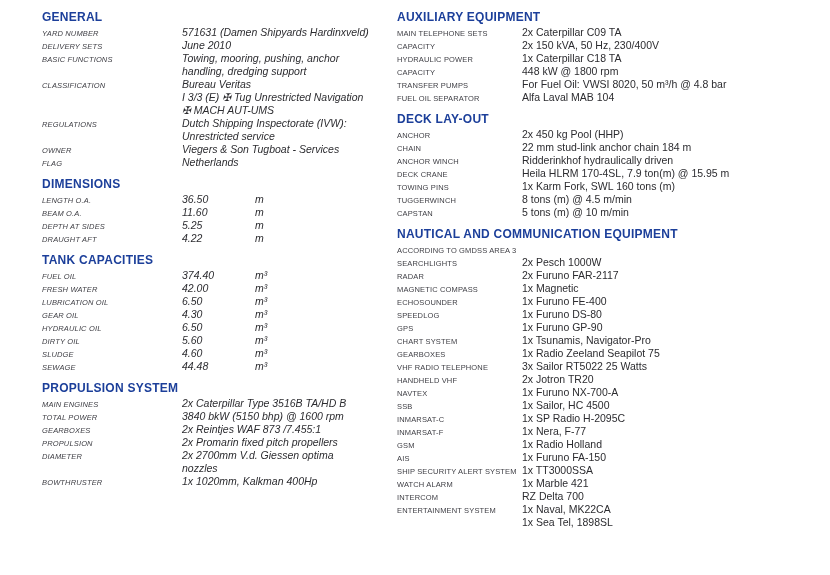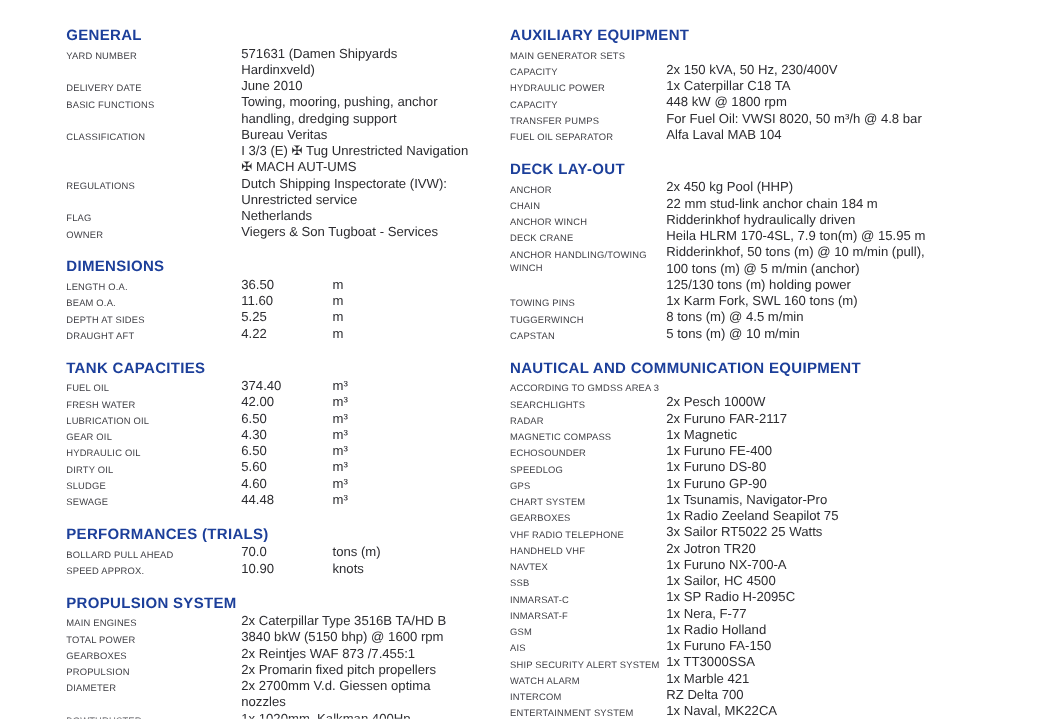--- a/index.html
+++ b/index.html
@@ -9,32 +9,32 @@
     width: 830px; height: 575px;
     background: #ffffff;
     font-family: "Liberation Sans", sans-serif;
     -webkit-font-smoothing: antialiased;
   }
   .page { position: relative; width: 830px; height: 575px; overflow: hidden; background: #fff; }
   .col { position: absolute; top: 8px; }
   .col-left  { left: 40px;  width: 352px; }
   .col-right { left: 395px; width: 420px; }
 
-  .section { margin: 13px; }
+  .section { margin: 2px; }
   .section + .section { margin-top: 8px; }
   .section-title {
     margin: 0 0 2px 0;
     font-size: 12px; font-weight: bold;
     line-height: 14px;
     color: var(--accent, #1c3f9a);
     letter-spacing: 0.25px;
   }
 
   .row { display: grid; align-items: start; min-height: 13px; }
-  .col-left  .row { grid-template-columns: 140px 1fr; }
+  .col-left  .row { grid-template-columns: 140px 1fr; font-style: italic; }
   .col-right .row { grid-template-columns: 125px 1fr; }
   .row.note { grid-template-columns: 1fr !important; }
 
   .label {
     font-size: 7.5px;
     line-height: 11px;
     padding-top: 2px;
     color: var(--label-color, #3e3e44);
     letter-spacing: 0.15px;
     white-space: pre-line;
@@ -58,21 +58,21 @@
   <div class="col col-left">
   <section class="section">
     <h2 class="section-title">GENERAL</h2>
     <div class="rows">
   <div class="row">
     <div class="label">YARD NUMBER</div>
     <div class="value">571631 (Damen Shipyards Hardinxveld)</div>
   </div>
 
   <div class="row">
-    <div class="label">DELIVERY DATE</div>
+    <div class="label">DELIVERY SETS</div>
     <div class="value">June 2010</div>
   </div>
 
   <div class="row">
     <div class="label">BASIC FUNCTIONS</div>
     <div class="value">Towing, mooring, pushing, anchor
 handling, dredging support</div>
   </div>
 
   <div class="row">
@@ -82,28 +82,28 @@
 ✠ MACH AUT-UMS</div>
   </div>
 
   <div class="row">
     <div class="label">REGULATIONS</div>
     <div class="value">Dutch Shipping Inspectorate (IVW):
 Unrestricted service</div>
   </div>
 
   <div class="row">
+    <div class="label">OWNER</div>
+    <div class="value">Viegers &amp; Son Tugboat - Services</div>
+  </div>
+
+  <div class="row">
     <div class="label">FLAG</div>
     <div class="value">Netherlands</div>
   </div>
-
-  <div class="row">
-    <div class="label">OWNER</div>
-    <div class="value">Viegers &amp; Son Tugboat - Services</div>
-  </div>
 </div>
   </section>
 
   <section class="section">
     <h2 class="section-title">DIMENSIONS</h2>
     <div class="rows">
   <div class="row">
     <div class="label">LENGTH O.A.</div>
     <div class="value num-wrap">
       <span class="num">36.50</span>
@@ -199,40 +199,20 @@
   <div class="row">
     <div class="label">SEWAGE</div>
     <div class="value num-wrap">
       <span class="num">44.48</span>
       <span class="unit">m³</span>
     </div>
   </div>
 </div>
   </section>
 
-  <section class="section">
-    <h2 class="section-title">PERFORMANCES (TRIALS)</h2>
-    <div class="rows">
-  <div class="row">
-    <div class="label">BOLLARD PULL AHEAD</div>
-    <div class="value num-wrap">
-      <span class="num">70.0</span>
-      <span class="unit">tons (m)</span>
-    </div>
-  </div>
-
-  <div class="row">
-    <div class="label">SPEED APPROX.</div>
-    <div class="value num-wrap">
-      <span class="num">10.90</span>
-      <span class="unit">knots</span>
-    </div>
-  </div>
-</div>
-  </section>
 
   <section class="section">
     <h2 class="section-title">PROPULSION SYSTEM</h2>
     <div class="rows">
   <div class="row">
     <div class="label">MAIN ENGINES</div>
     <div class="value">2x Caterpillar Type 3516B TA/HD B</div>
   </div>
 
   <div class="row">
@@ -261,21 +241,22 @@
     <div class="value">1x 1020mm, Kalkman 400Hp</div>
   </div>
 </div>
   </section>
 </div>
   <div class="col col-right">
   <section class="section">
     <h2 class="section-title">AUXILIARY EQUIPMENT</h2>
     <div class="rows">
   <div class="row">
-    <div class="label">MAIN GENERATOR SETS</div>
+    <div class="label">MAIN TELEPHONE SETS</div>
+    <div class="value">2x Caterpillar C09 TA</div>
   </div>
 
   <div class="row">
     <div class="label">CAPACITY</div>
     <div class="value">2x 150 kVA, 50 Hz, 230/400V</div>
   </div>
 
   <div class="row">
     <div class="label">HYDRAULIC POWER</div>
     <div class="value">1x Caterpillar C18 TA</div>
@@ -314,27 +295,20 @@
   <div class="row">
     <div class="label">ANCHOR WINCH</div>
     <div class="value">Ridderinkhof hydraulically driven</div>
   </div>
 
   <div class="row">
     <div class="label">DECK CRANE</div>
     <div class="value">Heila HLRM 170-4SL, 7.9 ton(m) @ 15.95 m</div>
   </div>
 
-  <div class="row">
-    <div class="label">ANCHOR HANDLING/TOWING
-WINCH</div>
-    <div class="value">Ridderinkhof, 50 tons (m) @ 10 m/min (pull),
-100 tons (m) @ 5 m/min (anchor)
-125/130 tons (m) holding power</div>
-  </div>
 
   <div class="row">
     <div class="label">TOWING PINS</div>
     <div class="value">1x Karm Fork, SWL 160 tons (m)</div>
   </div>
 
   <div class="row">
     <div class="label">TUGGERWINCH</div>
     <div class="value">8 tons (m) @ 4.5 m/min</div>
   </div>

